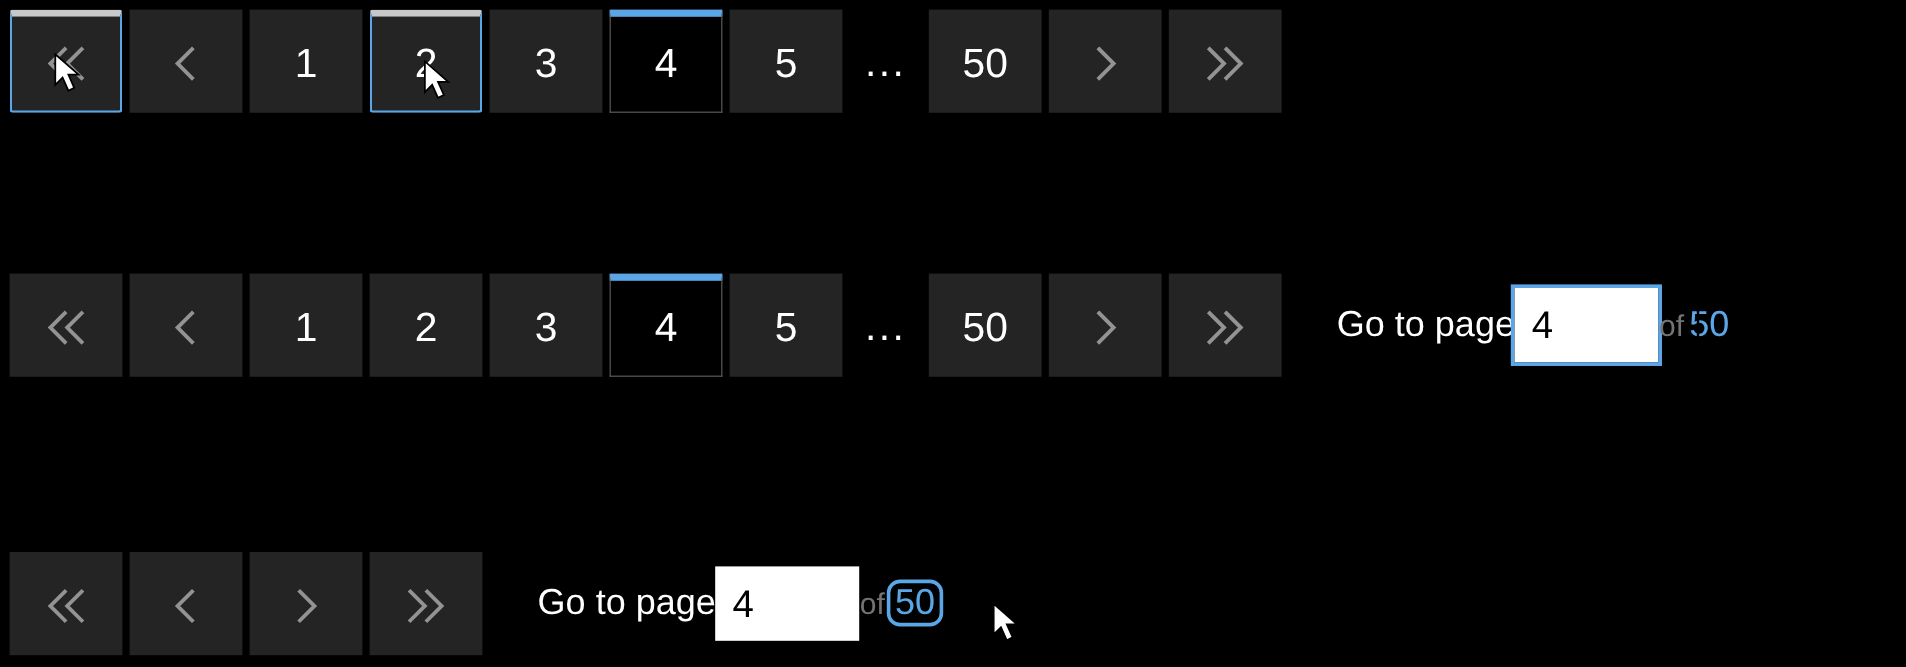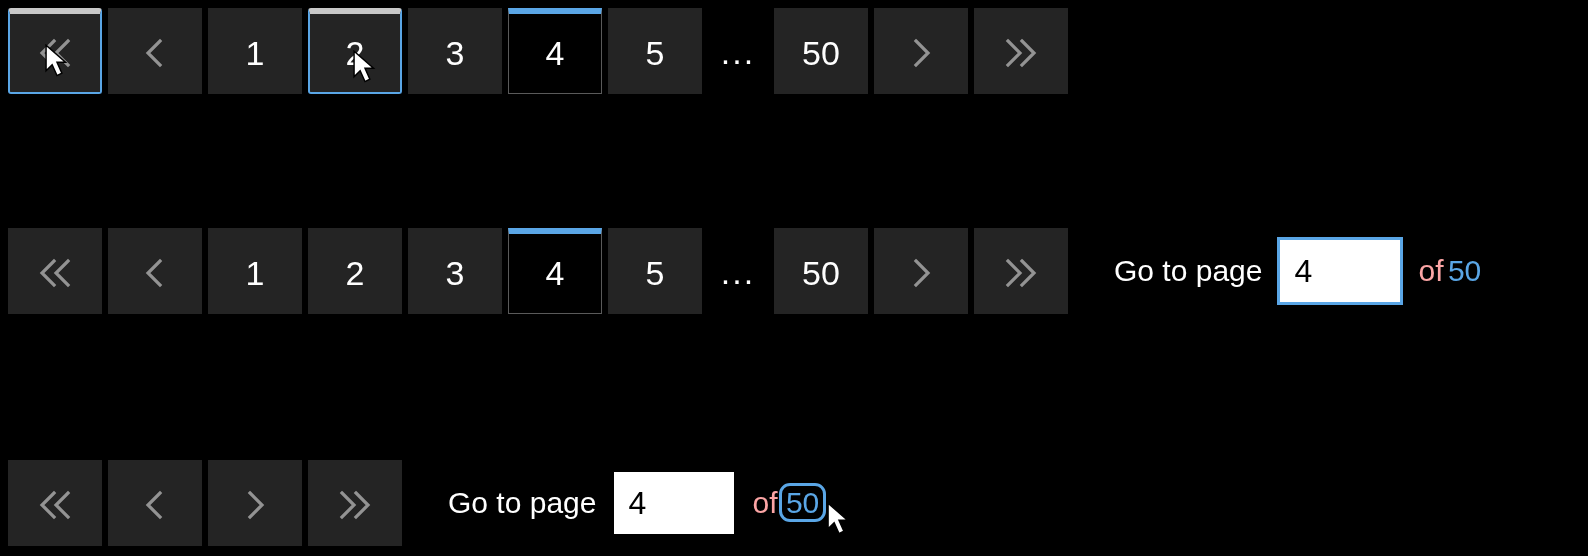--- a/index.html
+++ b/index.html
@@ -34,34 +34,34 @@
   }
   .ellipsis {
     width: 60px; height: 86px;
     display: flex; align-items: flex-end; justify-content: center;
     padding-bottom: 22px;
     color: #fff; font-size: 34px;
     letter-spacing: 2px;
   }
   .chev { stroke: #939393; stroke-width: 3.2; fill: none; stroke-linecap: square; stroke-linejoin: miter; }
 
-  .goto { display: flex; align-items: center; gap: 18px; margin-left: 40px; }
+  .goto { display: flex; align-items: center; margin-left: 40px; }
   .goto-label { color: #fff; font-size: 30px; font-weight: 400; }
   .goto-input {
     width: 120px; height: 62px;
     background: #fff; color: #000;
     font-size: 32px; padding: 0 14px;
     border: none; outline: none;
     font-family: inherit;
   }
   .goto-input.focused {
     outline: 3px solid #5aa6e6;
     outline-offset: 0;
   }
-  .of-text { color: #fca5a5; font-size: 30px; }
+  .of-text { color: #737373; font-size: 25px; }
   .total-link { color: #5aa6e6; font-size: 30px; cursor: pointer; }
   .total-link.focused {
     outline: 3px solid #5aa6e6;
     border-radius: 8px;
     padding: 0 4px;
   }
 
   .cursor-arrow {
     position: absolute; pointer-events: none;
     width: 26px; height: 34px;

